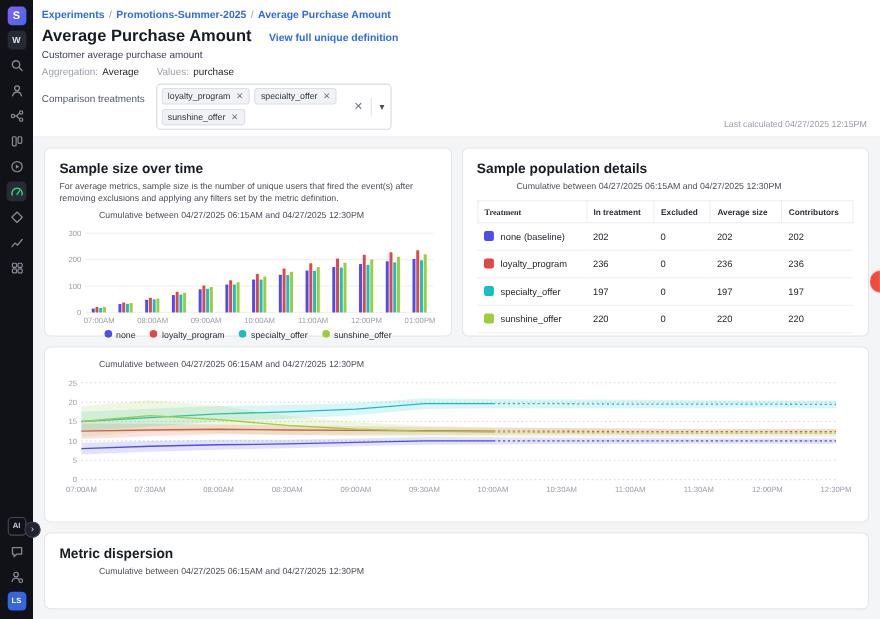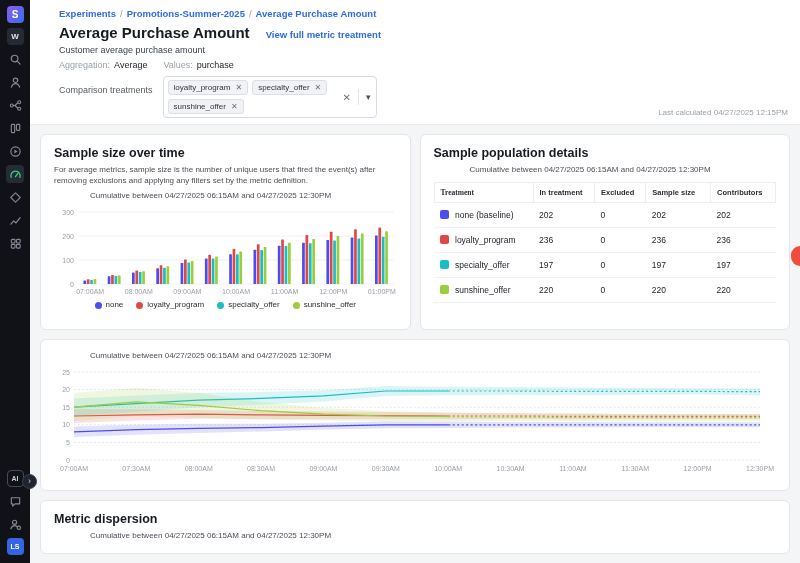--- a/index.html
+++ b/index.html
@@ -15,21 +15,21 @@
   .badge-outline { background:transparent; border:1px solid #454b59; color:#c5cad4; font-size:7px; }
   .badge-blue { background:#3565e0; color:#fff; font-size:7px; }
   .active-item { background:#262b36; }
   .spacer { flex:1; }
 
   .expand-btn { position:fixed; left:22px; top:474px; width:15px; height:15px; border-radius:50%; background:#20242e; border:1px solid #3a4050; color:#cfd3da; font-size:9px; line-height:13px; text-align:center; z-index:9; }
   .feedback-tab { position:fixed; right:0; top:246px; width:9px; height:20px; border-radius:10px 0 0 10px; background:#ef4b3e; z-index:9; }
 
   
   .main { flex:1; min-width:0; display:flex; flex-direction:column; }
-  .header { background:#fff; padding:8px 29px 6px; position:relative; border-bottom:1px solid #e9eaee; flex-shrink:0; }
+  .header { background:#fff; padding:8px 8px 6px; position:relative; border-bottom:1px solid #e9eaee; flex-shrink:0; }
   .breadcrumb { display:flex; gap:4px; font-size:9.5px; font-weight:bold; color:#2e6be6; }
   .breadcrumb .sep { color:#9aa0a8; font-weight:normal; }
   .title-row { display:flex; align-items:baseline; gap:16px; margin-top:5px; }
   .page-title { font-size:15px; font-weight:bold; color:#171b22; }
   .metric-link { font-size:9.5px; font-weight:bold; color:#2e6be6; cursor:pointer; }
   .subtitle { font-size:9px; color:#3c4250; margin-top:4px; }
   .meta-row { display:flex; gap:16px; font-size:9px; margin-top:5px; }
   .meta-pair { display:flex; gap:4px; }
   .meta-label { color:#9aa0a8; }
   .meta-value { color:#1c2027; }
@@ -44,26 +44,26 @@
   .chev { color:#4a4f58; font-size:9px; cursor:pointer; }
   .last-calc { position:absolute; right:12px; bottom:7px; font-size:8px; color:#9aa0a8; }
 
   
   .content { flex:1; background:#f4f5f7; padding:9px 10px; display:flex; flex-direction:column; gap:9px; overflow:hidden; }
   .row2 { display:flex; gap:9px; }
   .card { background:#fff; border:1px solid #e3e5ea; border-radius:6px; padding:11px 13px; }
   .card h2 { font-size:12.5px; margin:0 0 5px; color:#171b22; }
   .desc { font-size:8px; color:#4a4f58; margin:0 0 4px; line-height:1.35; }
   .cum { font-size:8px; color:#4a4f58; margin:0;padding-left:36px; }
-  .card-a, .card-b { flex:1; height:196px; min-width:0; }
+  .card-a, .card-b { flex:1; height:172px; min-width:0; }
   .chart { width:100%; }
   #bar-chart { height:88px; margin-top:7px; }
   #line-chart { height:106px; margin-top:6px; }
   .legend { display:flex; gap:13px; margin-top:5px; justify-content:center; }
-  .legend-item { display:flex; align-items:flex-end; gap:4px; font-size:8px; color:#2a2e36; }
+  .legend-item { display:flex; align-items:flex-start; gap:4px; font-size:8px; color:#2a2e36; }
   .dot { width:7px; height:7px; border-radius:50%; }
 
   table { width:100%; border-collapse:collapse; margin-top:8px; table-layout:fixed; }
   th { font-size:7.5px; text-align:left; font-weight:bold; color:#2a2e36; padding:5px 6px; border:1px solid #eceef1; white-space:nowrap; overflow:hidden; }
   td { font-size:8.5px; color:#1c2027; padding:7px 6px; border-bottom:1px solid #eef0f3; white-space:nowrap; overflow:hidden; }
   .sq { width:9px; height:9px; border-radius:2px; display:inline-block; margin-right:6px; vertical-align:-1px; }
   .col-treat { width:29%;font-family:Liberation Serif, serif; } .col-n { width:18%; } .col-e { width:15%; } .col-s { width:19%; } .col-c { width:19%; }
 
   .card-c { height:160px; }
   .card-d { flex:1; min-height:54px; }
@@ -161,21 +161,21 @@
     <div class="breadcrumb">
       <span>Experiments</span>
       <span class="sep">/</span>
       <span>Promotions-Summer-2025</span>
       <span class="sep">/</span>
       <span>Average Purchase Amount</span>
     </div>
 
     <div class="title-row">
       <div class="page-title">Average Purchase Amount</div>
-      <div class="metric-link">View full metric treatment</div>
+      <div class="metric-link">View full unique definition</div>
     </div>
 
     <div class="subtitle">Customer average purchase amount</div>
 
     <div class="meta-row">
       <div class="meta-pair">
         <span class="meta-label">Aggregation:</span>
         <span class="meta-value">Average</span>
       </div>
       <div class="meta-pair">
@@ -309,21 +309,21 @@
 
       <section class="card card-b">
         <h2>Sample population details</h2>
         <p class="cum">Cumulative between 04/27/2025 06:15AM and 04/27/2025 12:30PM</p>
         <table>
           <thead>
             <tr>
               <th class="col-treat">Treatment</th>
               <th class="col-n">In treatment</th>
               <th class="col-e">Excluded</th>
-              <th class="col-s">Sample size</th>
+              <th class="col-s">Average size</th>
               <th class="col-c">Contributors</th>
             </tr>
           </thead>
           <tbody>
             <tr>
               <td><span class="sq" style="background: rgb(75, 77, 237);"></span><span>none  (baseline)</span></td>
               <td>202</td>
               <td>0</td>
               <td>202</td>
               <td>202</td>

